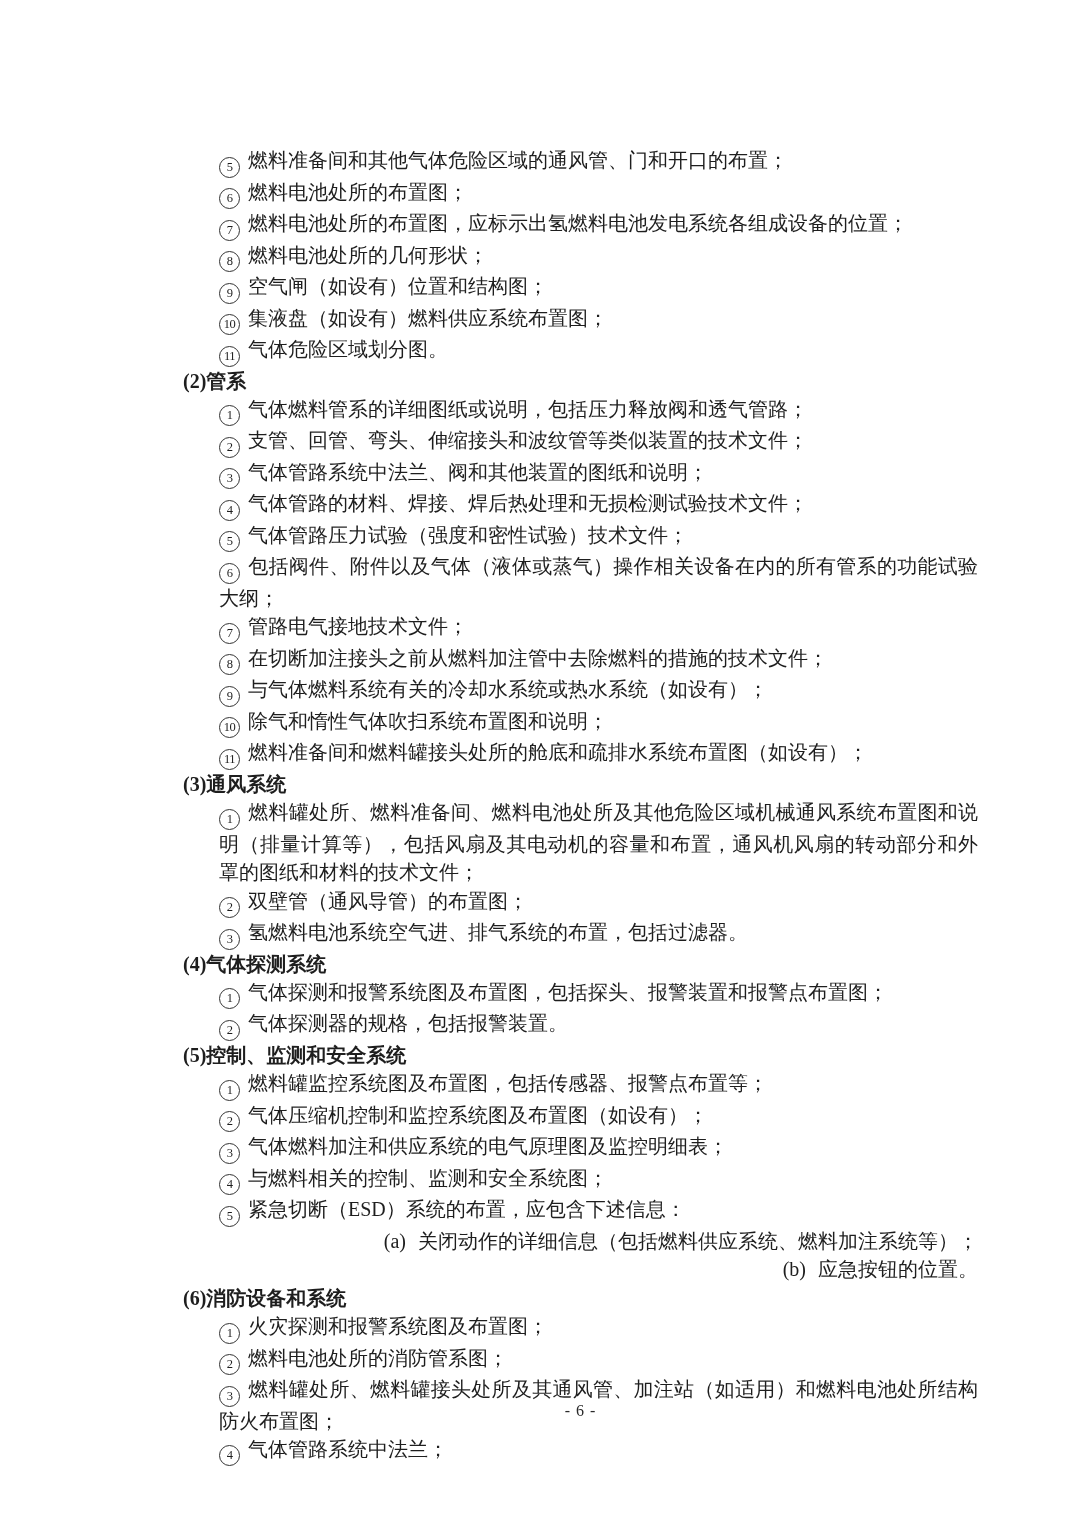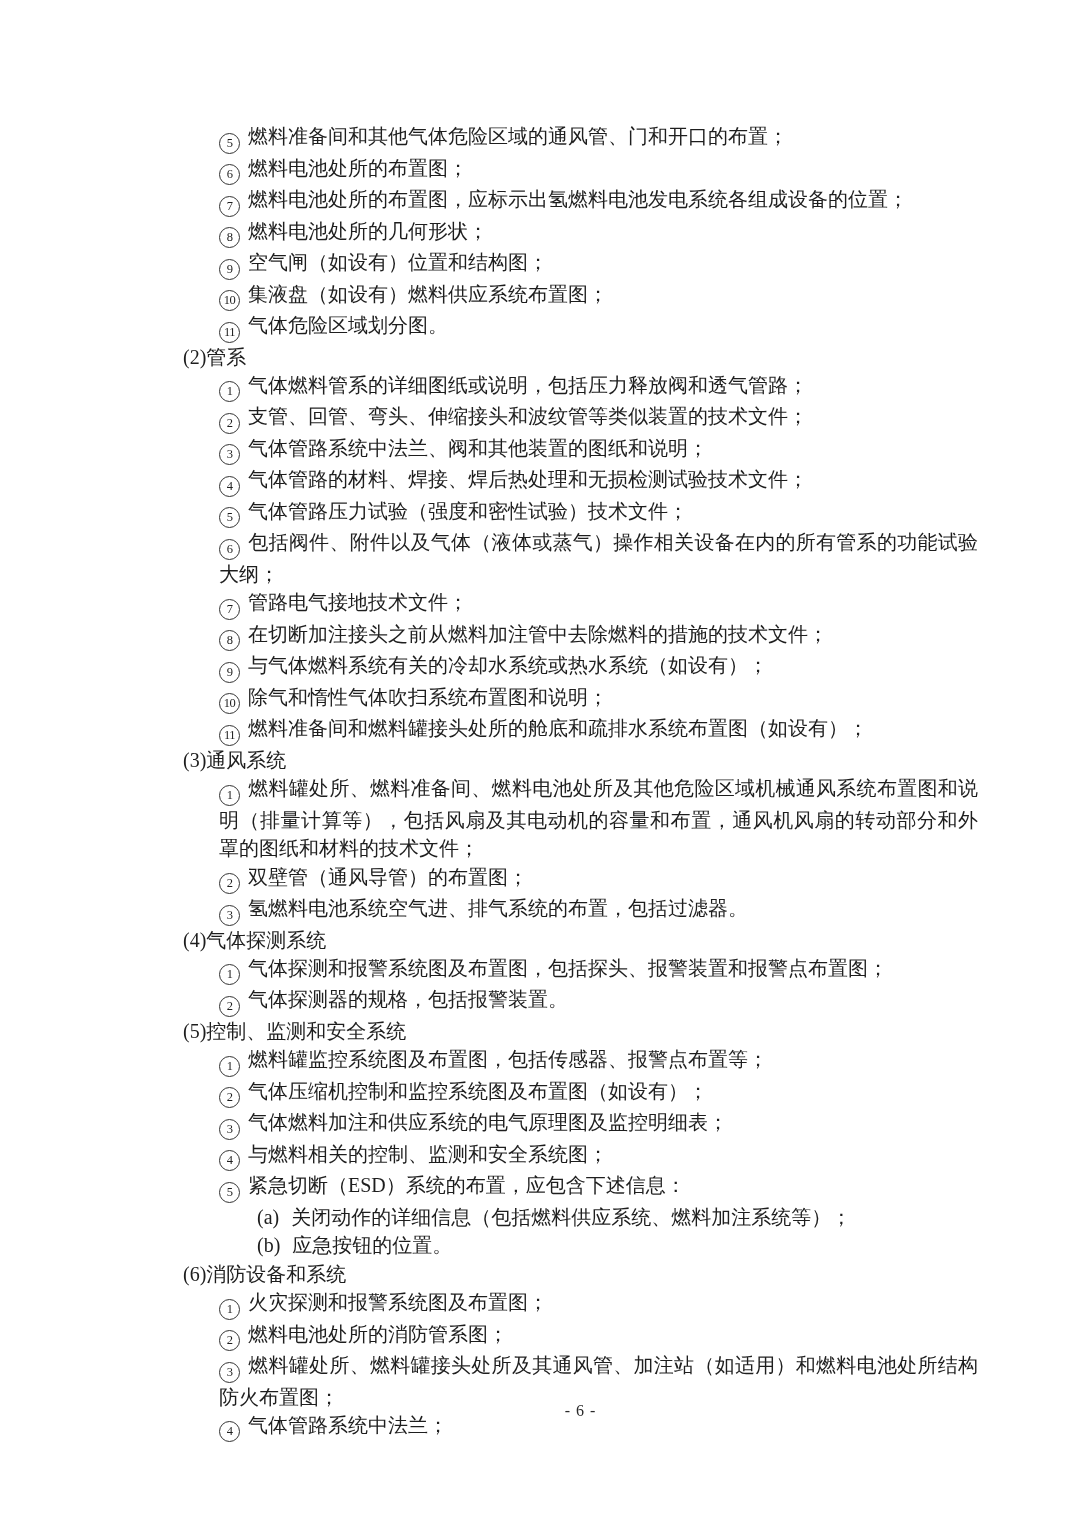--- a/index.html
+++ b/index.html
@@ -8,27 +8,28 @@
     height: 1528px;
     background: #ffffff;
     position: relative;
     font-family: "Liberation Serif", "DejaVu Serif", serif;
     color: #1e1e1e;
     overflow: hidden;
   }
   #content {
     position: absolute;
     left: 183px;
-    top: 122px;
+    top: 146px;
     width: 795px;
     font-size: 20px;
     line-height: 28.4px;
   }
   .section-label {
     text-align: left;
+    font-weight: bold;
   }
   .item {
     margin-left: 36px;
     text-align: justify;
   }
   .num-circle {
     display: inline-block;
     box-sizing: border-box;
     width: 21px;
     height: 21px;
@@ -37,21 +38,21 @@
     border-radius: 50%;
     text-align: center;
     font-size: 12.5px;
     letter-spacing: -0.5px;
     margin-right: 8px;
     vertical-align: -3.5px;
     font-family: "Liberation Serif", "DejaVu Serif", serif;
   }
   .subitem {
     margin-left: 38px;
-    text-align: left;
+    text-align: right;
   }
   .subitem .marker {
     margin-right: 12px;
   }
   #footer {
     position: absolute;
     left: 183px;
     top: 1402px;
     width: 795px;
     text-align: center;

